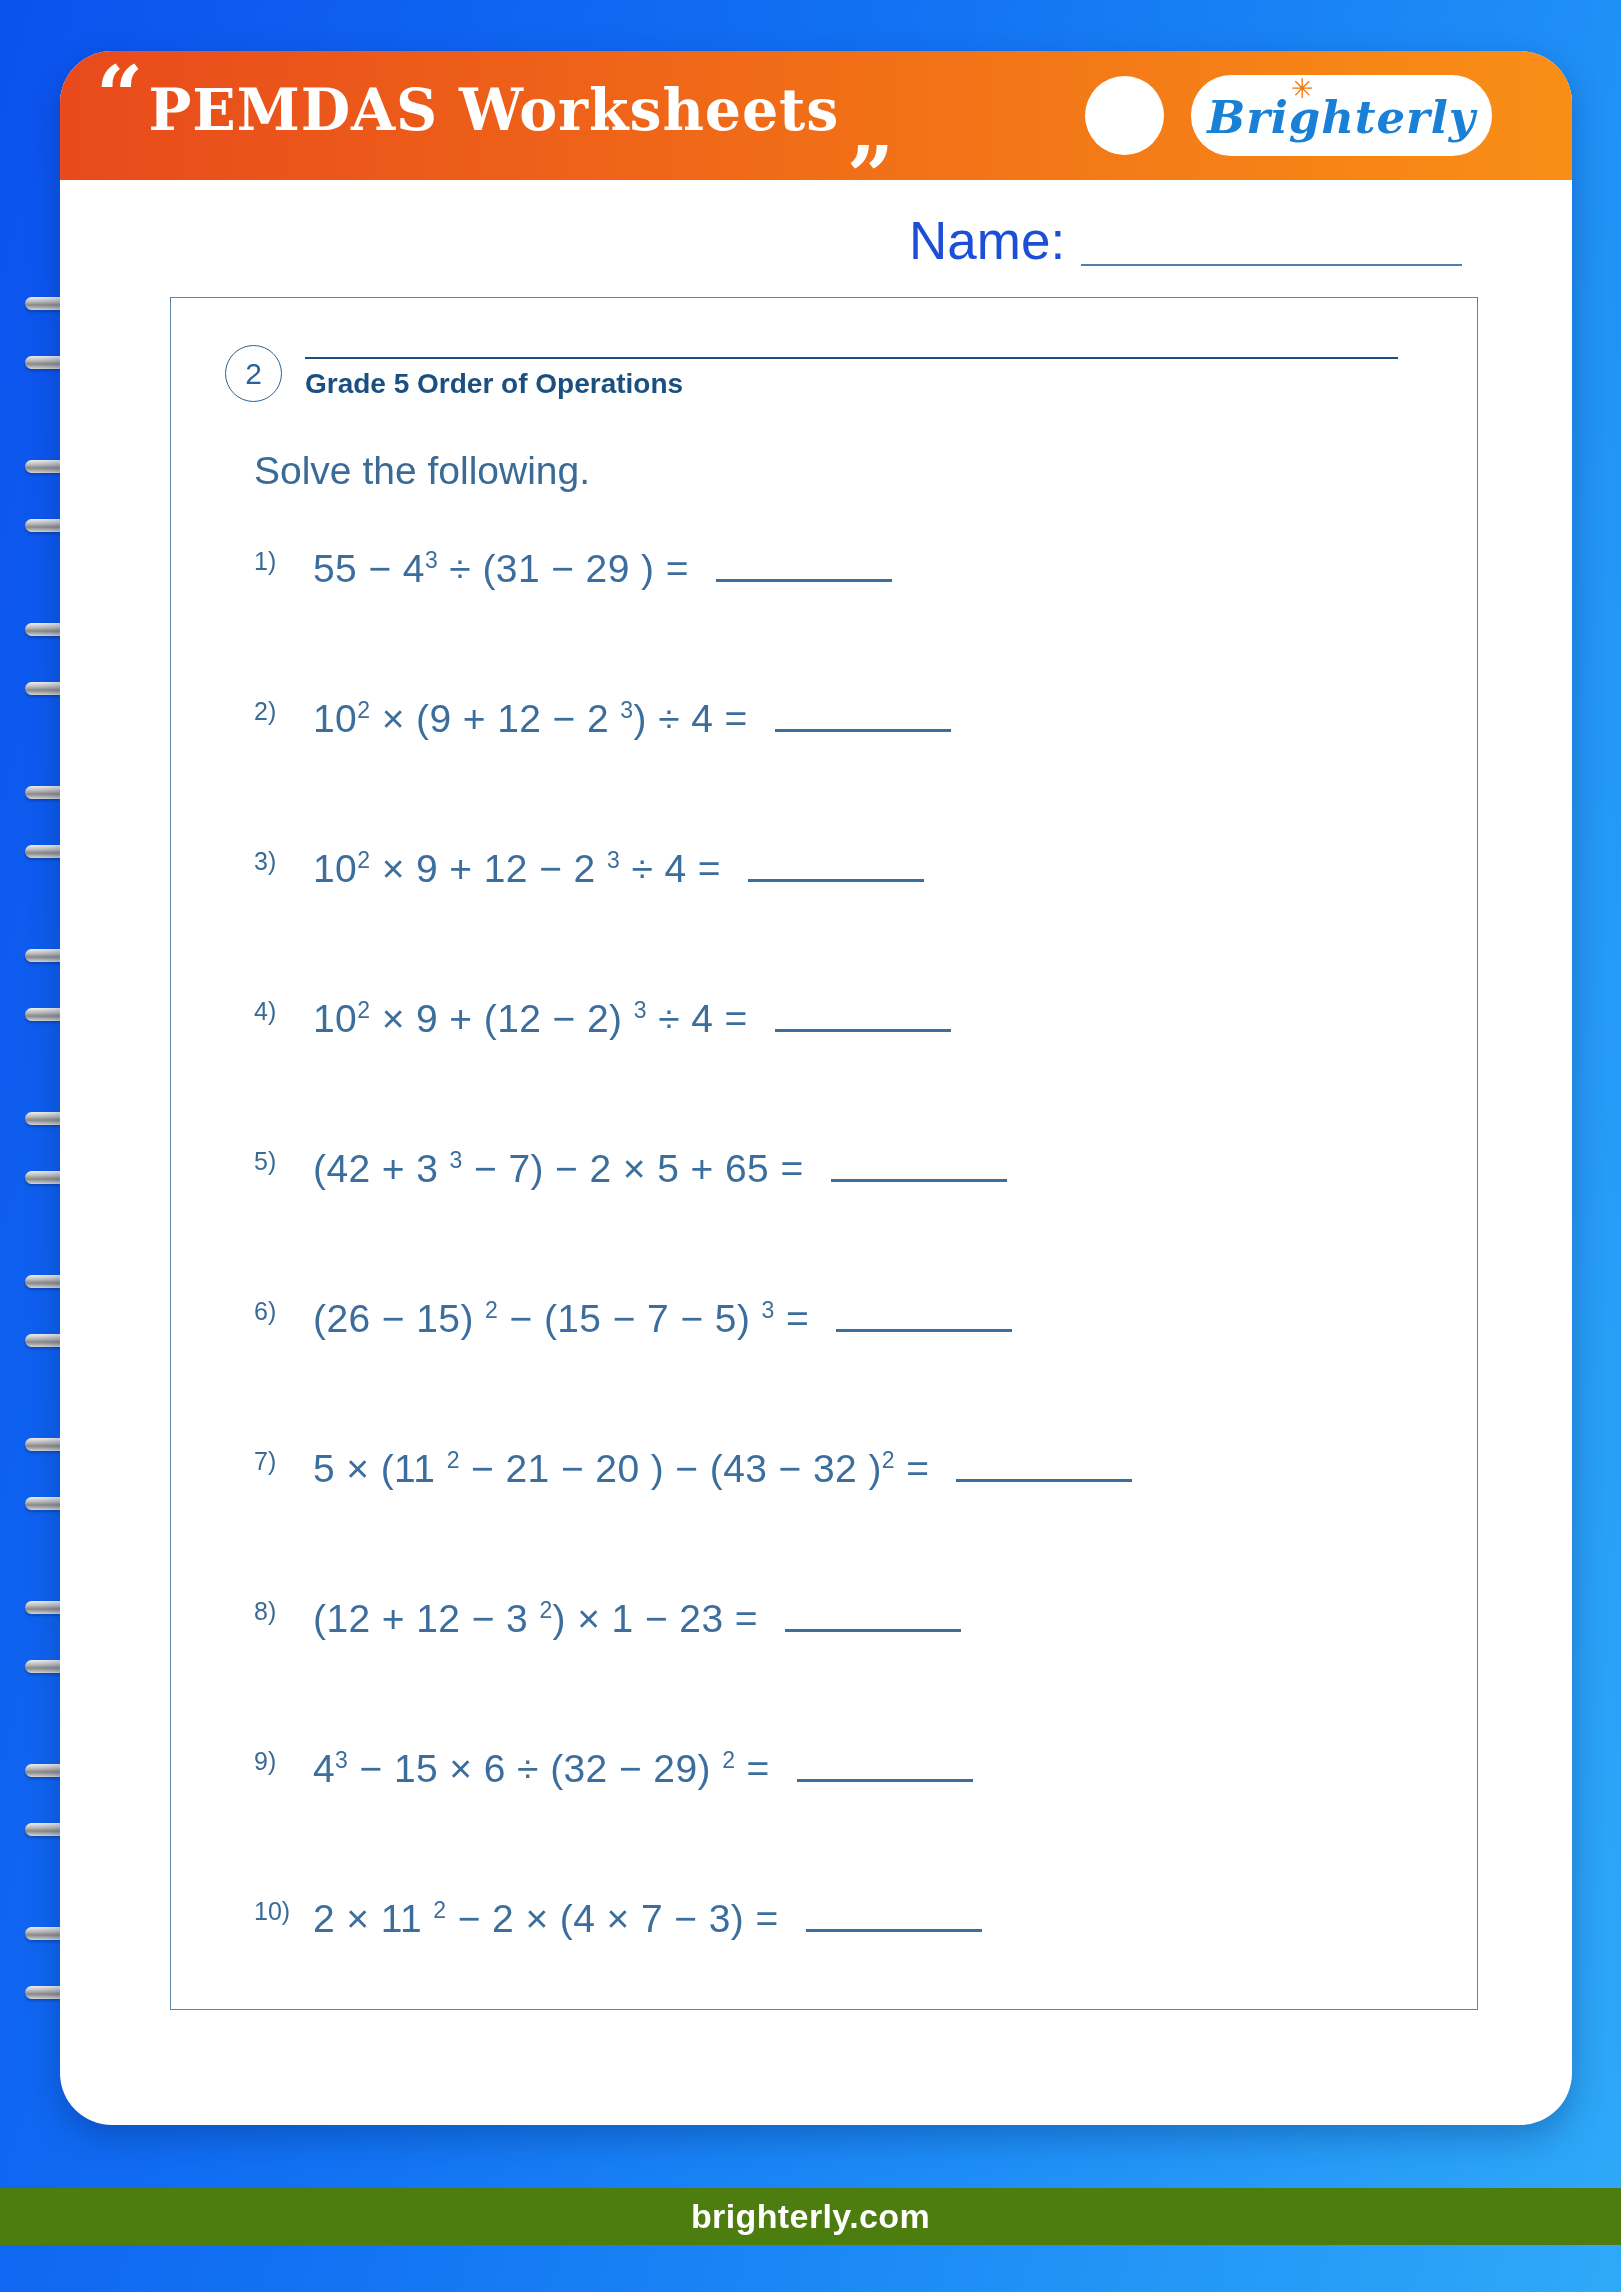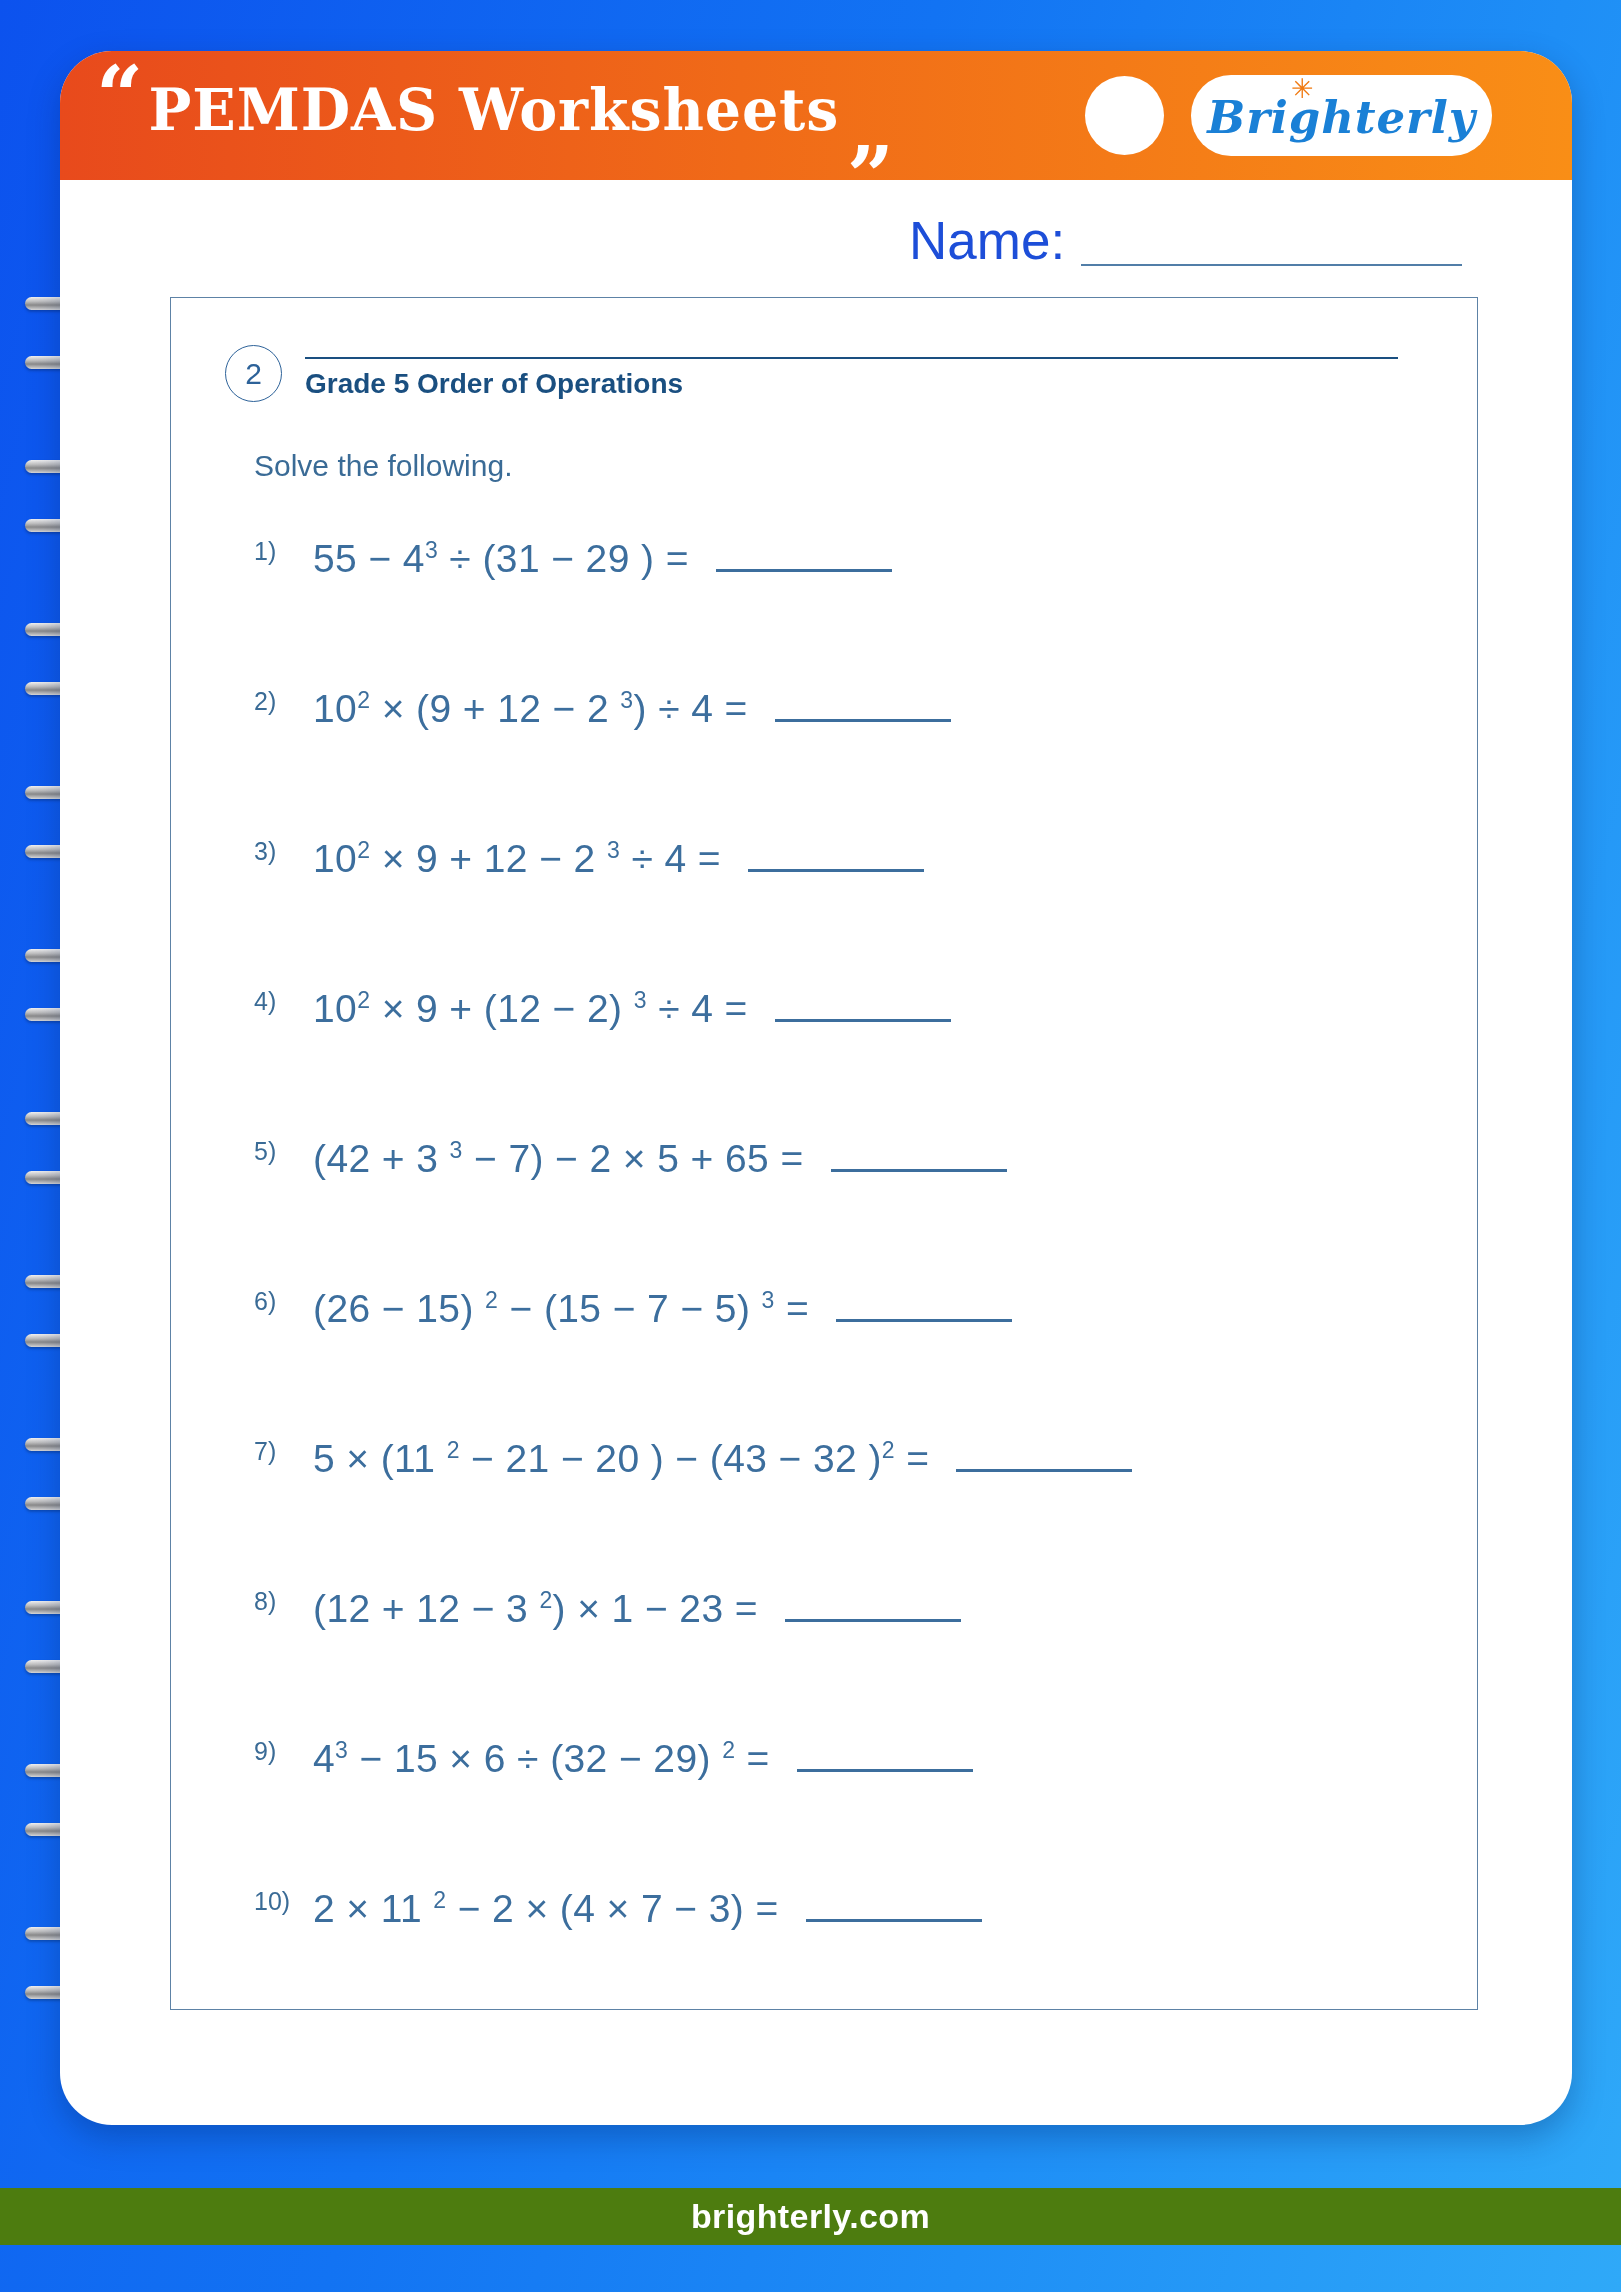--- a/index.html
+++ b/index.html
@@ -72,21 +72,21 @@
   .sec-head{display:flex;align-items:flex-start;gap:23px;}
   .sec-circle{
     width:57px;height:57px;border-radius:50%;border:1.8px solid #2d6299;box-sizing:border-box;
     display:flex;align-items:center;justify-content:center;
     font-size:30px;color:#2d6299;flex:0 0 auto;
   }
   .sec-right{flex:1;margin-right:25px;padding-top:1.8px;}
   .sec-title{font-size:41px;font-weight:bold;color:#174e84;letter-spacing:0.4px;}
   .sec-hr{border:none;border-top:2.7px solid #1a4f80;margin:10.7px 0 0 0;}
   .sec-sub{font-size:28px;color:#1a4f80;margin-top:9px;font-weight:700;}
-  .instruction{margin:47px 0 0 29px;font-size:30px;color:#3a6b96;}
+  .instruction{margin:47px 0 0 29px;font-size:39px;color:#3a6b96;}
   
   .problems{margin-top:52px;margin-left:29px;}
   .problem{height:150px;display:flex;align-items:flex-start;}
   .pnum{font-size:25px;color:#3a6b96;width:59px;flex:0 0 auto;padding-top:1.8px;}
   .pexpr{font-size:39px;color:#3c6e9d;letter-spacing:0.4px;line-height:1.25;}
   .pexpr sup{font-size:23px;line-height:0;vertical-align:14.3px;}
   .blank{
     display:inline-block;width:176px;height:30px;
     border-bottom:3.6px solid #3c6e9d;margin-left:27px;
   }

